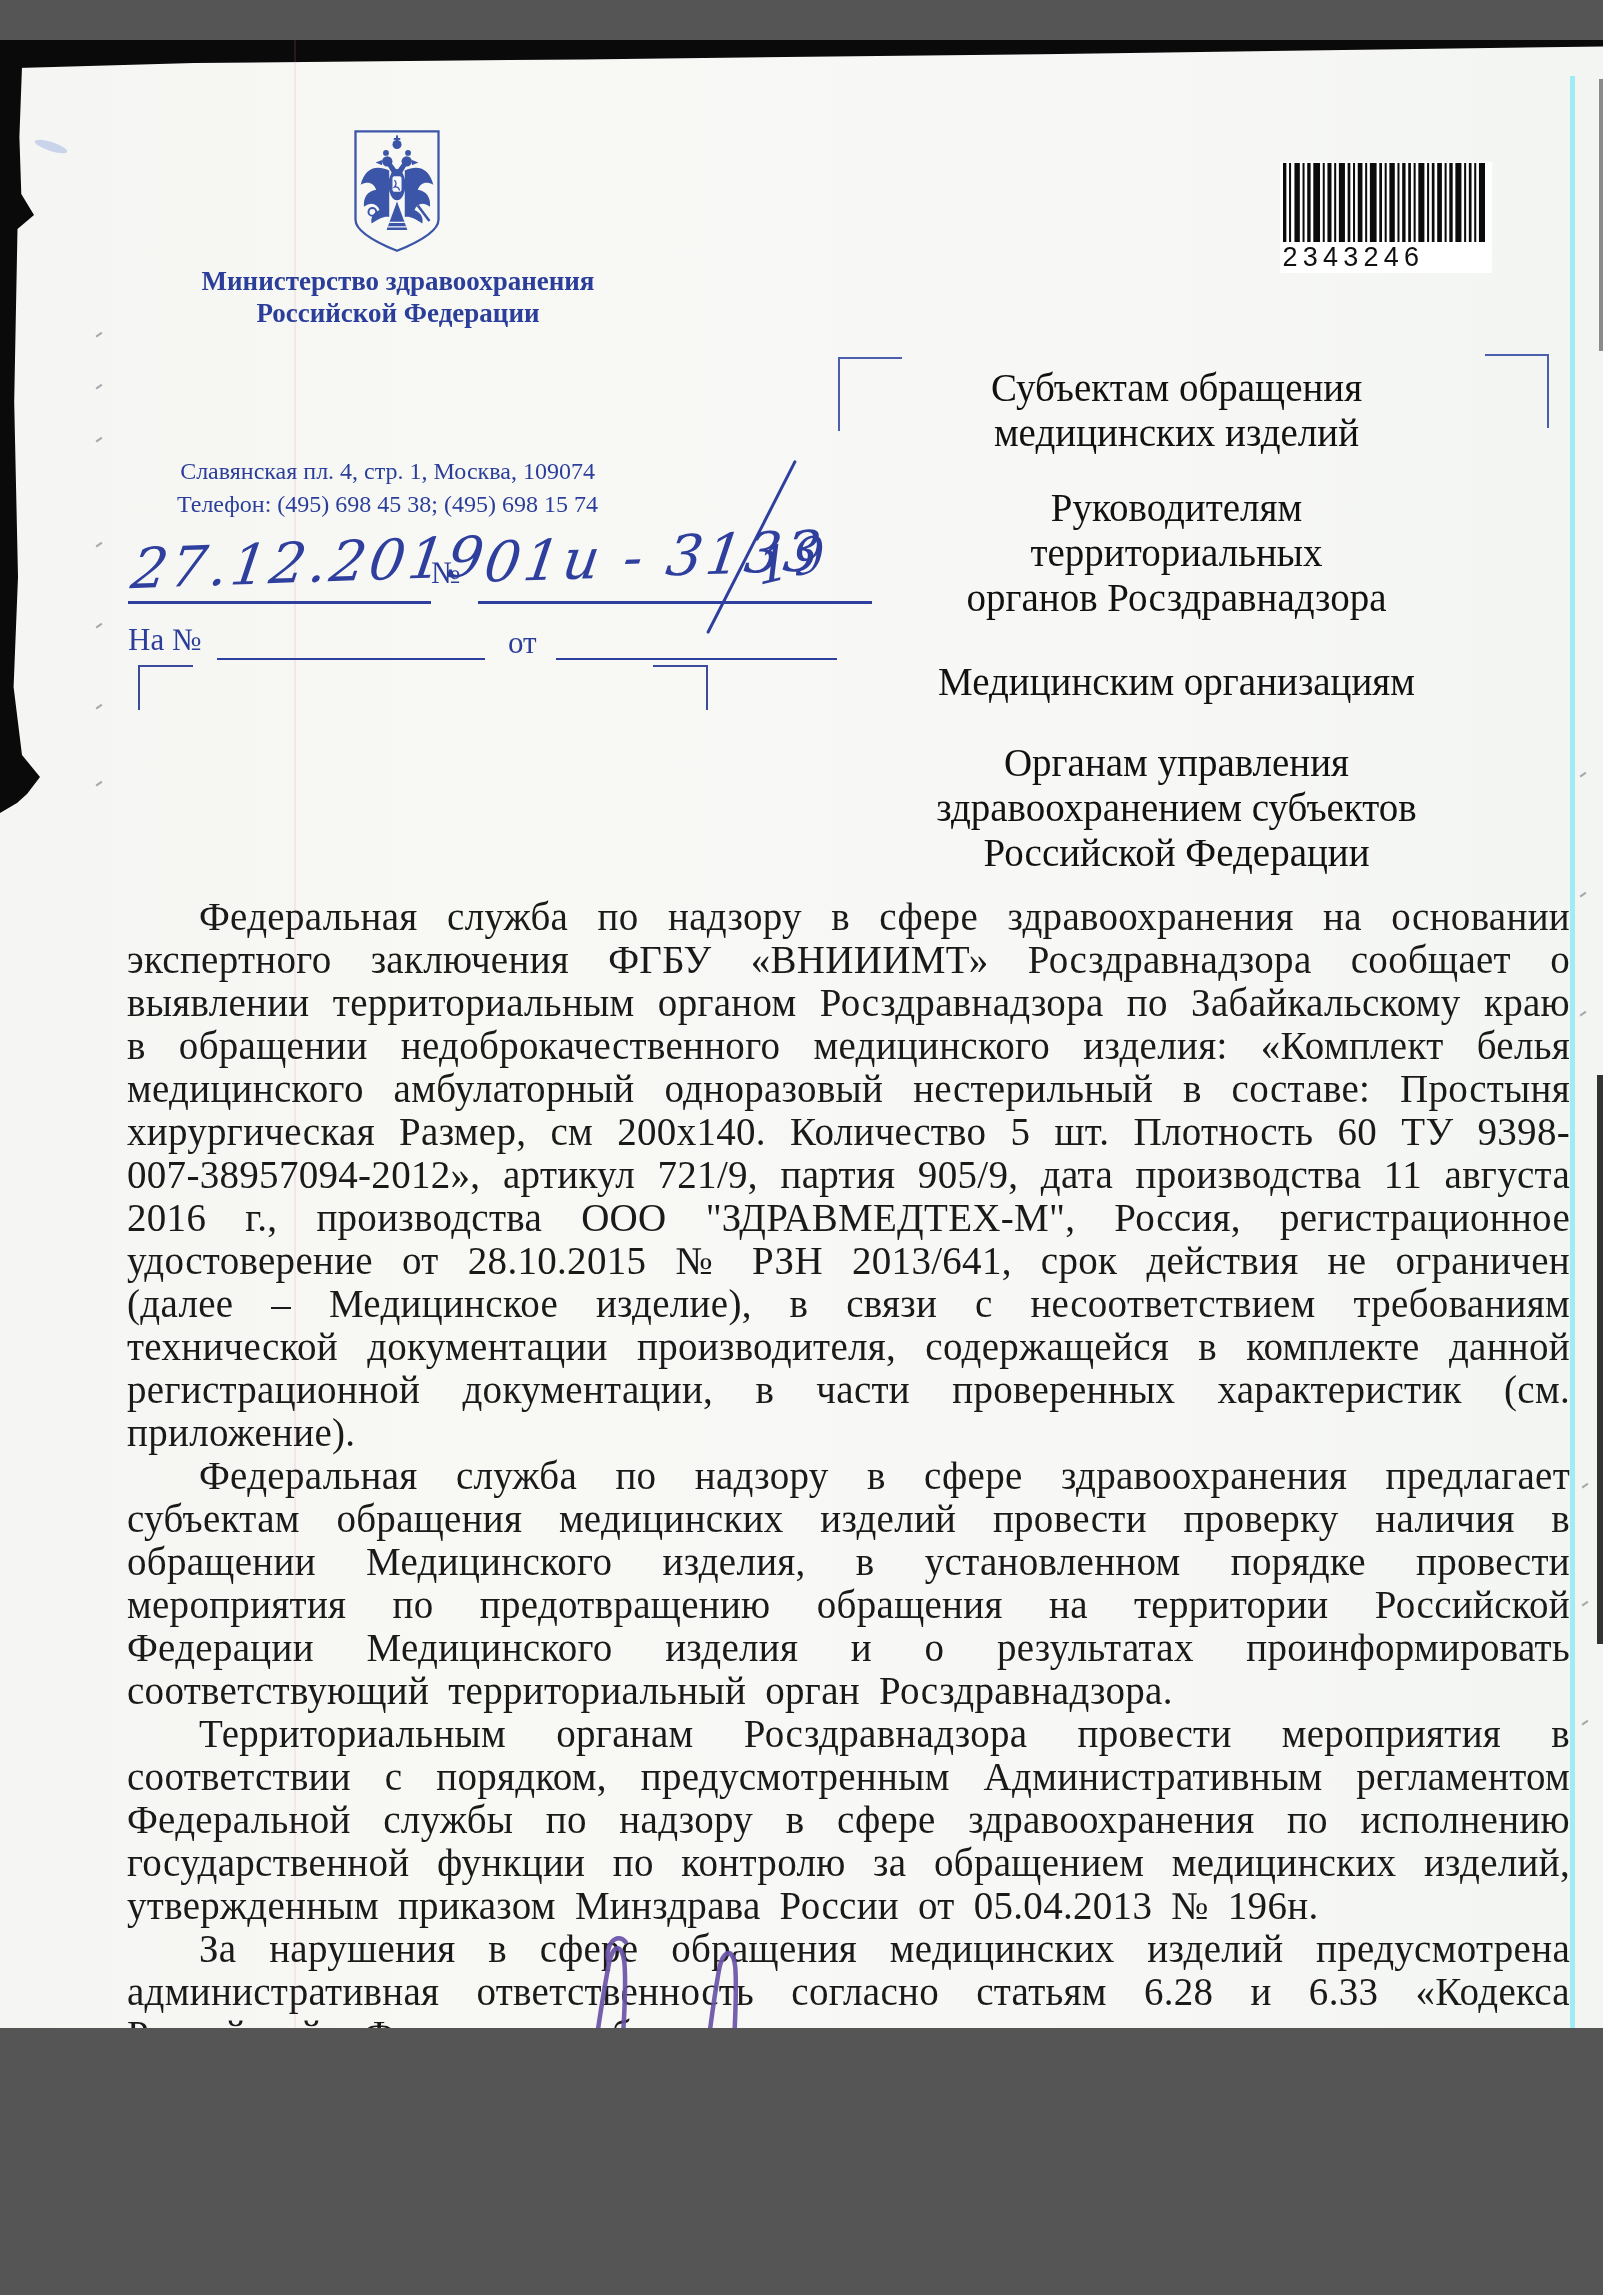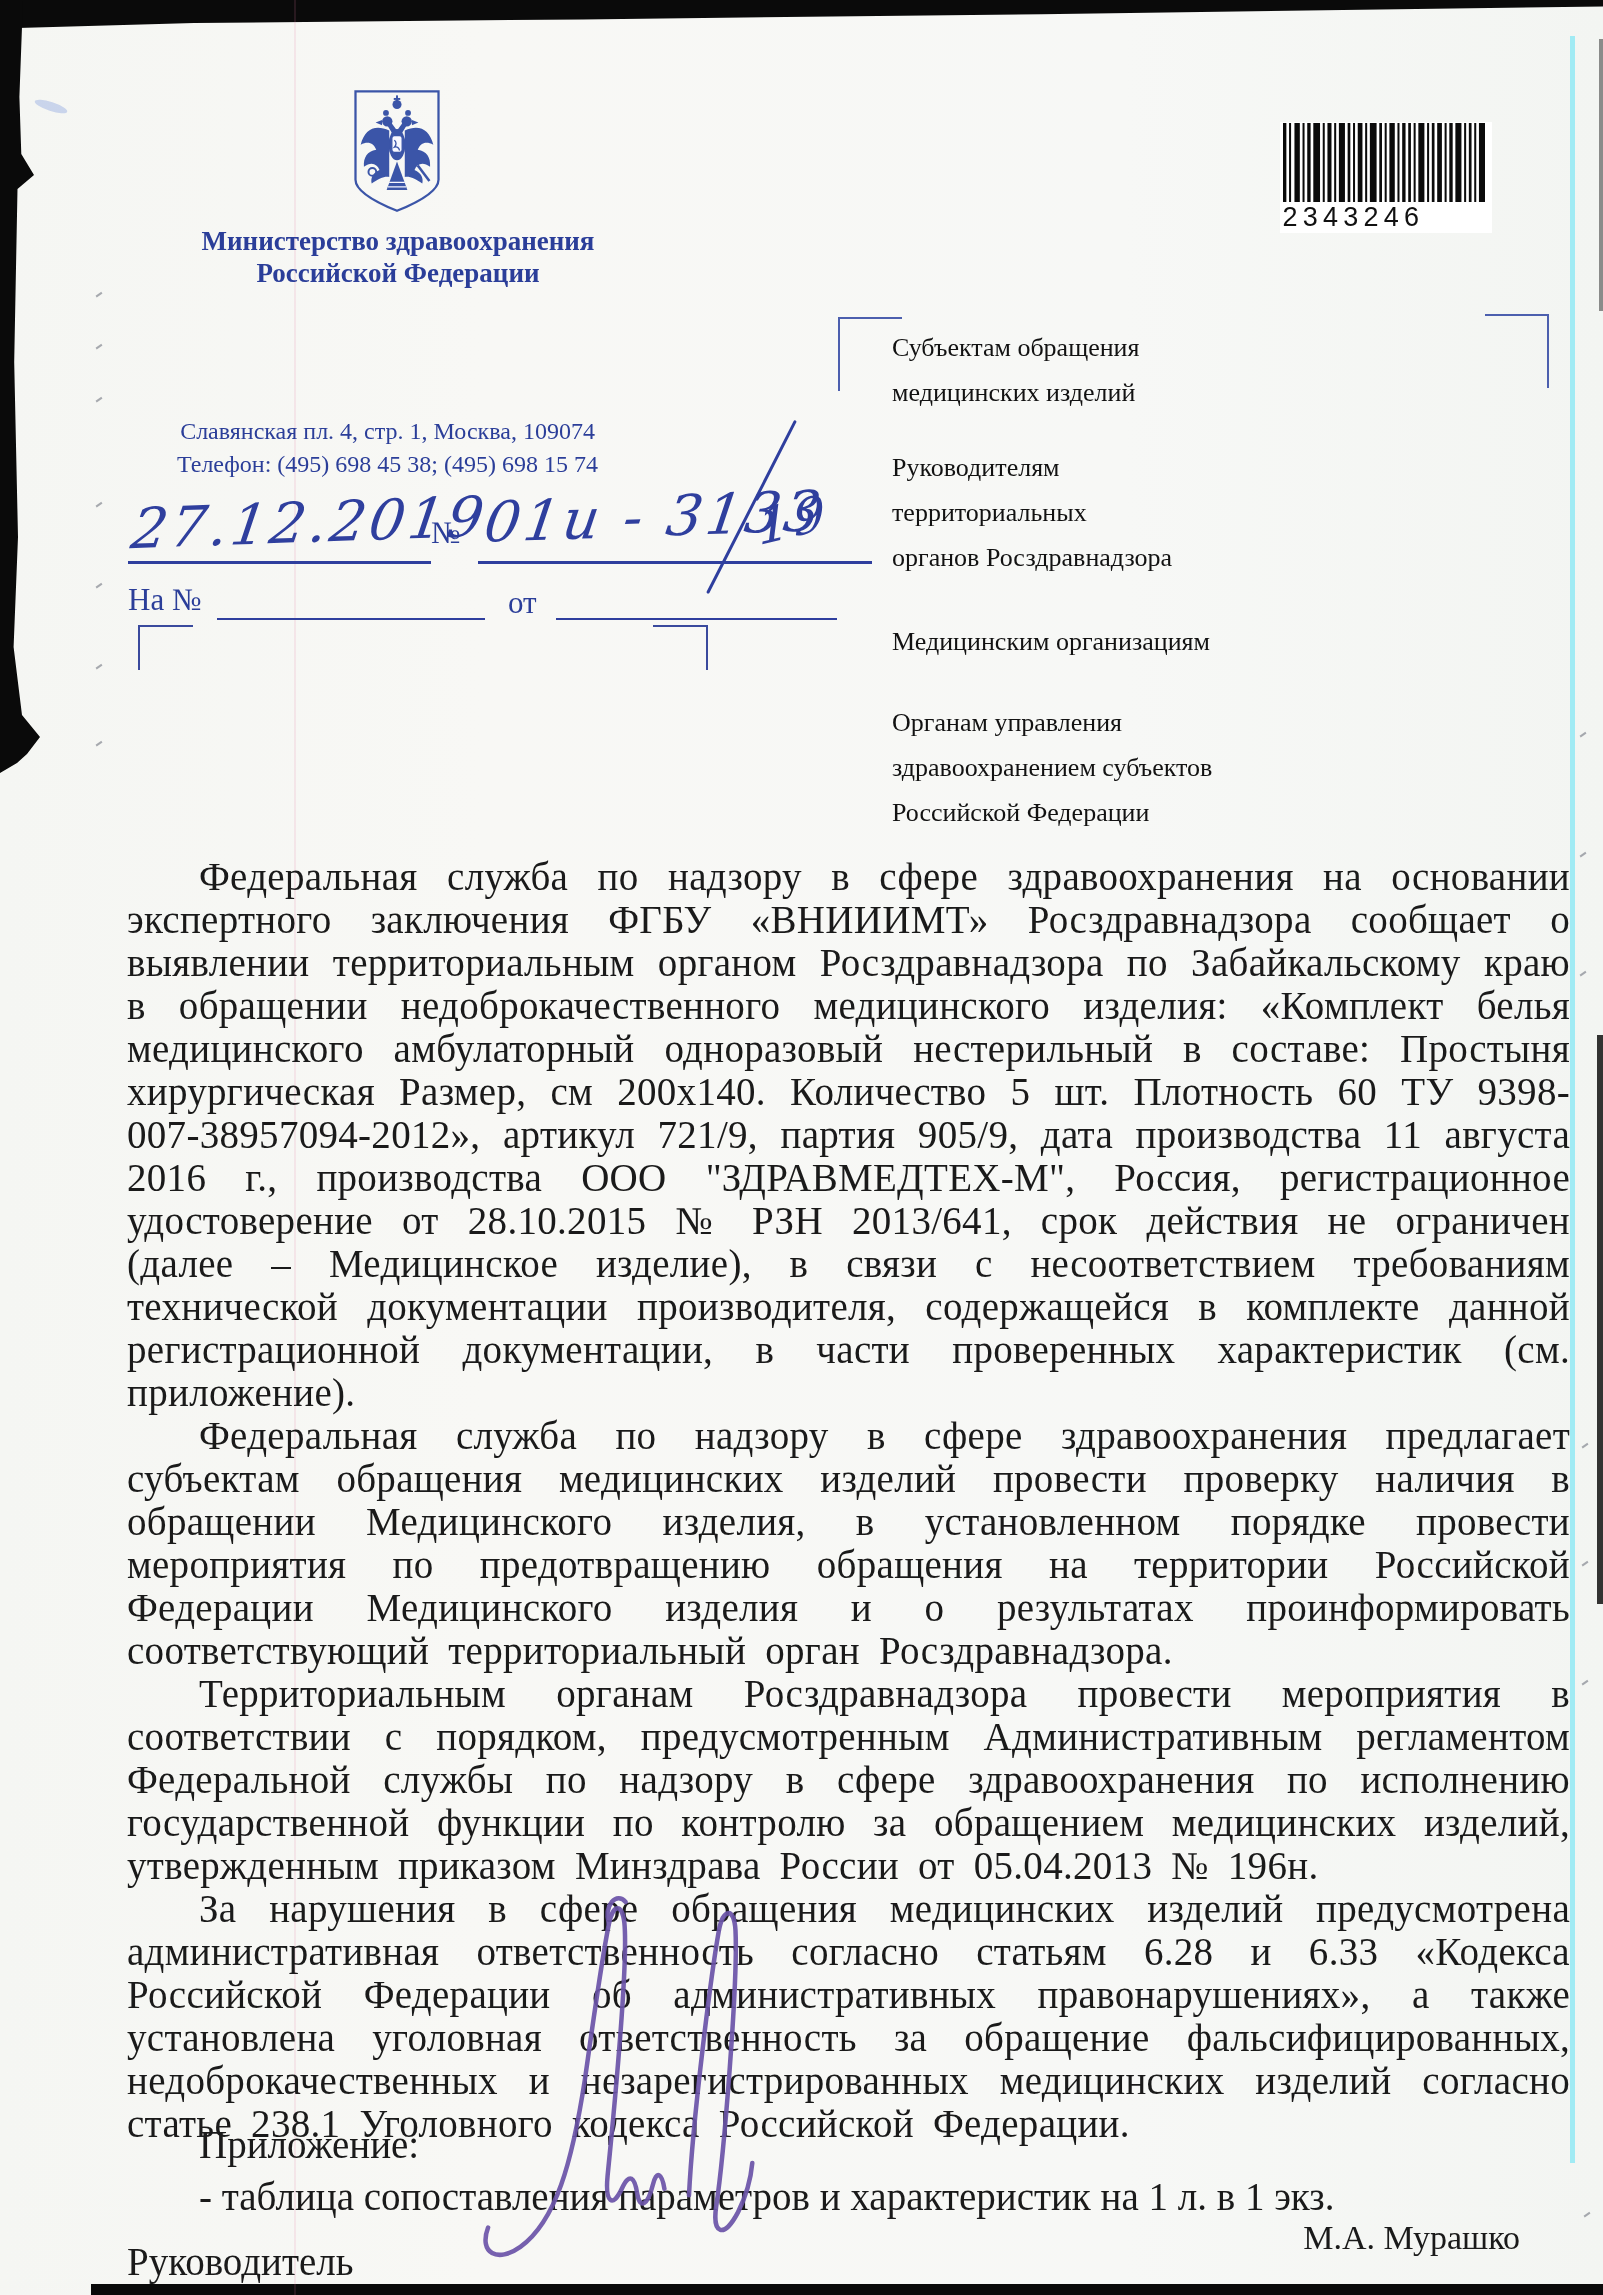--- a/index.html
+++ b/index.html
@@ -3,24 +3,25 @@
 <meta charset="utf-8">
 <style>
   :root{
     --header_blue:#2b3e99;
     --ink_blue:#2f3f9e;
     --signature_purple:#6b54a8;
     --body_text:#1a1a1a;
   }
   html,body{margin:0;padding:0;background:#555;}
   .page{
-    position:relative;width:1604px;height:2295px;
+    position:relative;width:1604px;height:1988px;
     background:linear-gradient(90deg,#f5f6f3 0%,#f8f8f5 30%,#f7f8f6 70%,#f3f5f2 100%);
     overflow:hidden;
     font-family:"Liberation Serif","DejaVu Serif",serif;
+    margin-top:40px;
   }
   
   .art-top{position:absolute;left:0;top:0;width:1604px;height:30px;background:#0a0a0a;
     clip-path:polygon(0 0,1604px 0,1604px 6.5px,1041px 14.2px,582px 19.4px,194px 23px,0 28.5px);}
   .art-left{position:absolute;left:0;top:0;width:41px;height:773px;background:#0a0a0a;
     clip-path:polygon(0 0,23px 0,19.4px 97px,21.3px 154px,34px 175px,17.5px 189px,14.2px 362px,18px 537px,13.6px 647px,22px 715px,40px 737px,27px 754px,17px 763px,0 773px);}
   .art-bottom{position:absolute;left:91px;top:2284px;width:1513px;height:11.6px;background:#0a0a0a;}
   .art-right1{position:absolute;left:1597px;top:1035px;width:7.1px;height:569px;background:#111;opacity:.85;}
   .art-right2{position:absolute;left:1599px;top:39px;width:4.5px;height:272px;background:#222;opacity:.5;}
   .art-cyan{position:absolute;left:1570px;top:36px;width:4.5px;height:2127px;background:#8ce8f4;opacity:.8;}
@@ -54,22 +55,22 @@
   .crn{position:absolute;border:0 solid #3a4a9d;}
   .crn.tl{border-left-width:2.6px;border-top-width:2.6px;}
   .crn.tr{border-right-width:2.6px;border-top-width:2.6px;}
   .crn.recip{border-color:#4c5fae;}
   .subject{position:absolute;left:186px;top:643px;width:401px;font-size:31px;line-height:41px;color:#151515;}
   
   .barcode{position:absolute;left:1280px;top:122px;width:207px;background:#fff;padding:1.3px 2.6px 0 2.6px;}
   .barcode-number{text-align:left;font-family:"Liberation Sans","DejaVu Sans",sans-serif;
     font-size:27px;letter-spacing:5.2px;color:#111;margin-top:-2.6px;}
   
-  .recip{position:absolute;left:892px;width:569px;text-align:left;
-    font-size:26px;line-height:45px;color:#121212;}
+  .recip{position:absolute;left:892px;width:569px;text-align:center;
+    font-size:39px;line-height:45px;color:#121212;}
   
   .body-text{position:absolute;left:127px;top:855px;width:1443px;color:var(--body_text);
     font-size:39px;line-height:43px;text-align:justify;letter-spacing:0.3px;word-spacing:9px;}
   .body-text p{margin:0;text-indent:72px;}
   .attach{position:absolute;left:199px;font-size:39px;color:var(--body_text);}
   .foot-title{position:absolute;left:127px;top:2239px;font-size:39px;color:var(--body_text);}
   .foot-name{position:absolute;left:1216px;top:2219px;width:304px;text-align:right;
     font-size:34px;color:var(--body_text);}
   .sig{position:absolute;left:459px;top:1885px;}
 </style>

